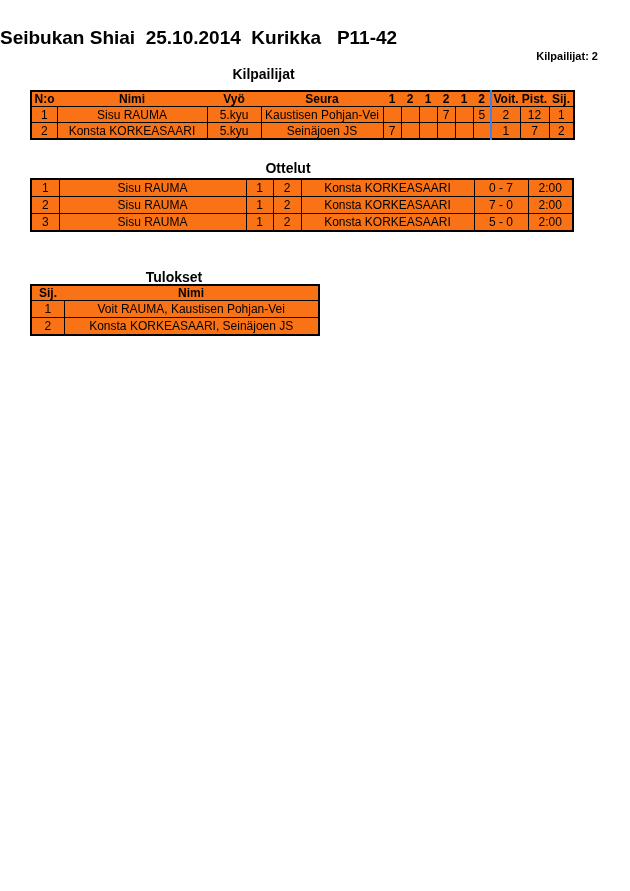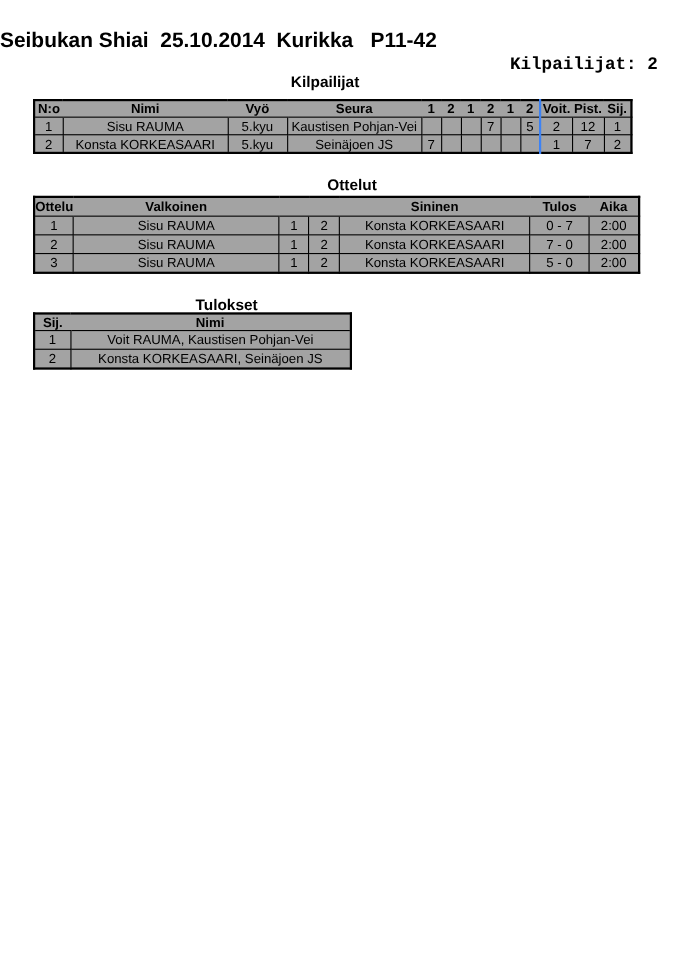--- a/index.html
+++ b/index.html
@@ -11,36 +11,36 @@
   }
   .abs { position:absolute; }
 
   #main-title {
     top:27px; left:0; width:545px;
     font-size:19px; font-weight:bold;
     white-space:pre;
   }
   #participants-count {
     top:50px; left:398px; width:200px;
-    text-align:right; font-size:16px; font-weight:bold;font-family:Liberation Mono, monospace;
+    text-align:right; font-size:11px; font-weight:bold;
   }
   .section-heading {
-    text-align:center; font-size:14px; font-weight:bold;padding-left:32px;
+    text-align:center; font-size:14px; font-weight:bold;
   }
   #heading-competitors { top:66px;  left:0;    width:527px; }
   #heading-matches     { top:160px; left:16px;    width:544px; }
   #heading-results     { top:269px; left:30px; width:288px; }
 
   #competitors-table-wrap { top:90px;  left:30px; }
   #matches-table-wrap     { top:178px; left:30px; }
   #results-table-wrap     { top:284px; left:30px; }
 
   table.t {
     border-collapse:collapse; table-layout:fixed;
-    border:2px solid #000; background:#a3a3a3;
+    border:2px solid #000; background:#f97316;
   }
   table.t td {
     font-size:12px; text-align:center; vertical-align:middle;
     padding:0; white-space:nowrap;
   }
   
   td.hd { font-weight:bold; border:none; border-bottom:1px solid #000; }
   
   td.hl { text-align:left; padding-left:1px; overflow:visible; }
   
@@ -139,29 +139,20 @@
     <colgroup>
       <col style="width:28px">
         <col style="width:187px">
         <col style="width:27px">
         <col style="width:28px">
       <col style="width:173px">
         <col style="width:54px">
         <col style="width:45px">
     </colgroup>
     <tbody>
-        <tr class="hrow">
-      <td class="hd hl">Ottelu</td>
-      <td class="hd">Valkoinen</td>
-      <td class="hd"></td>
-      <td class="hd"></td>
-      <td class="hd">Sininen</td>
-      <td class="hd">Tulos</td>
-      <td class="hd">Aika</td>
-    </tr>
     <tr>
       <td class="dc">1</td>
       <td class="dc la">Sisu RAUMA</td>
       <td class="dc">1</td>
       <td class="dc">2</td>
       <td class="dc la">Konsta KORKEASAARI</td>
       <td class="dc">0 - 7</td>
       <td class="dc">2:00</td>
     </tr>
     <tr>

